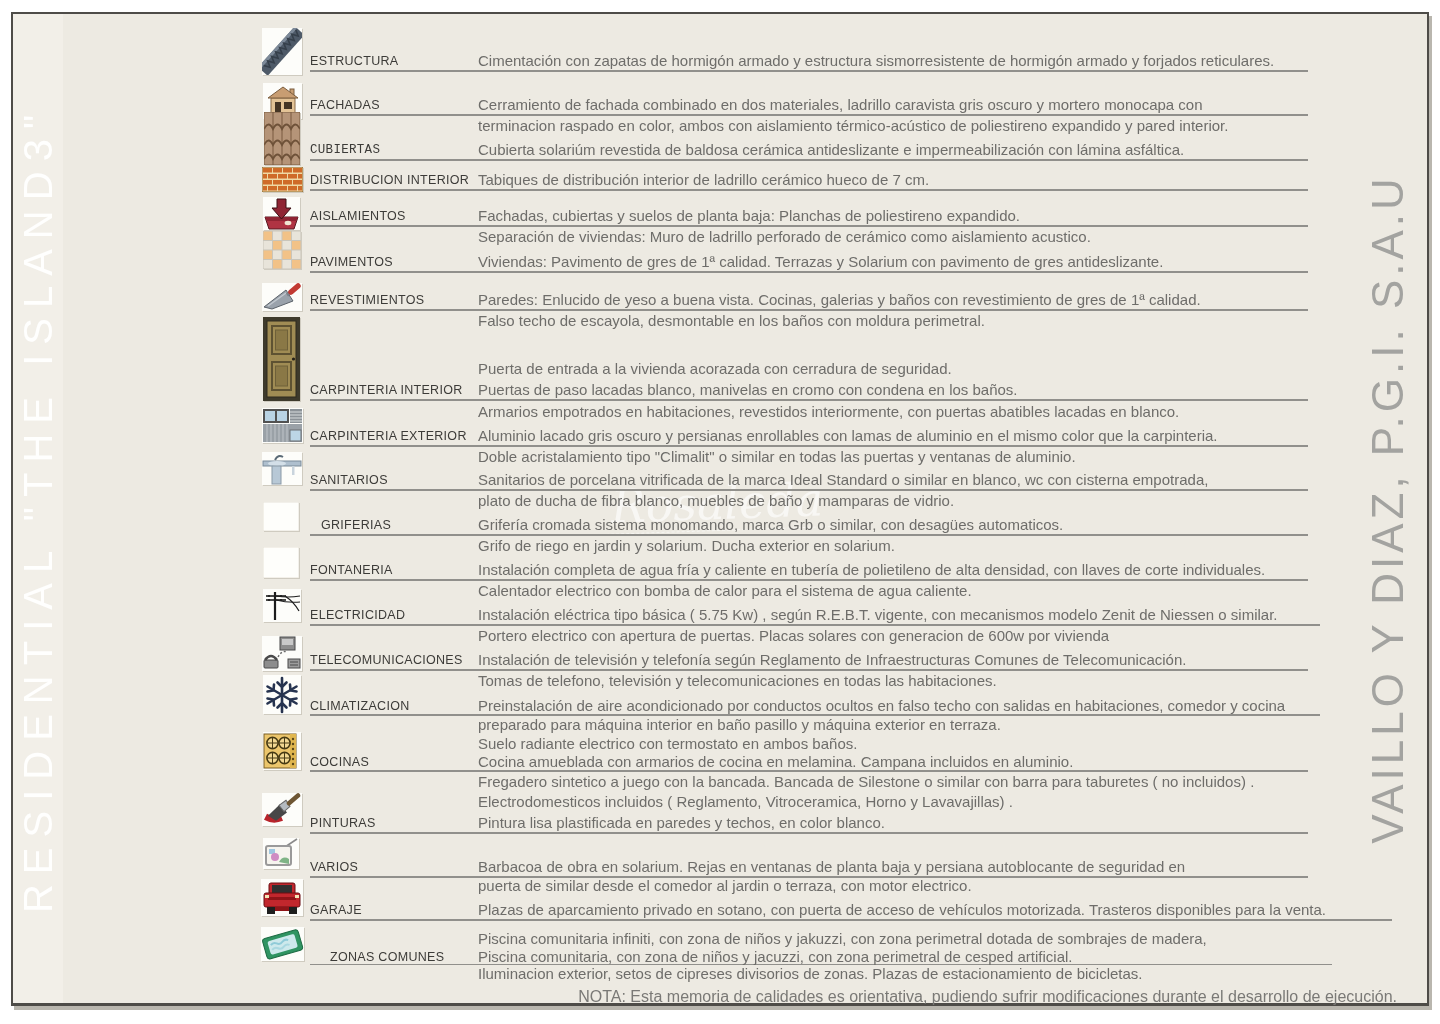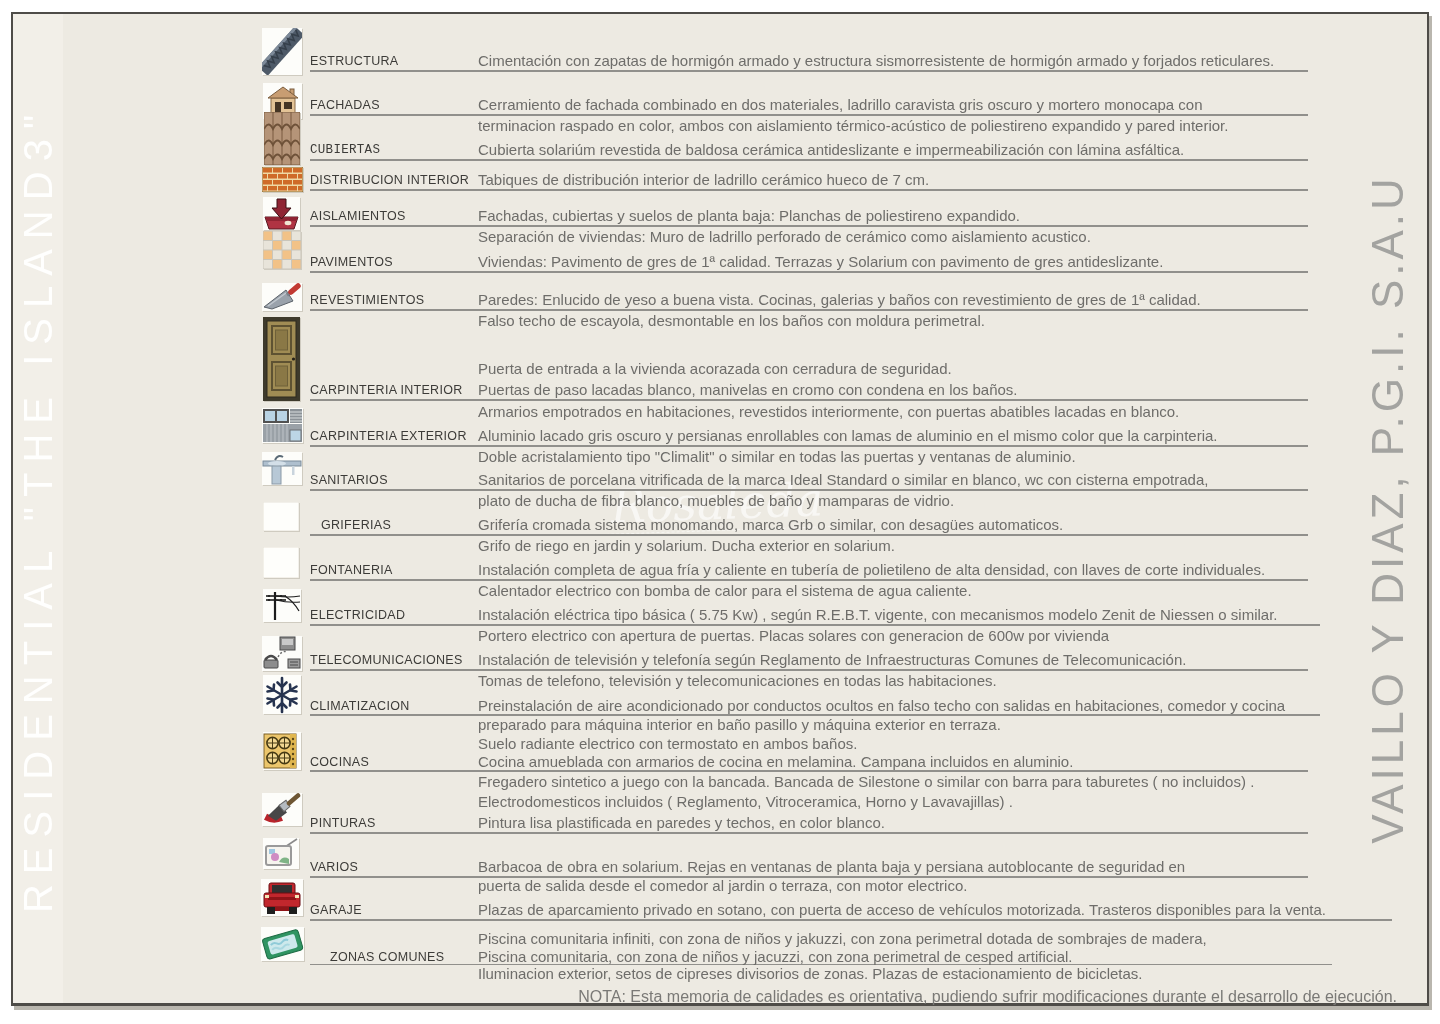--- a/index.html
+++ b/index.html
@@ -332,21 +332,21 @@
               <line x1="22" y1="9" x2="34" y2="1" stroke="#8a8a8a" stroke-width="1.6"></line>
               <rect x="3" y="8" width="25" height="19" rx="2" fill="#f6f4ee" stroke="#9a9a9a" stroke-width="2"></rect>
               <rect x="6" y="11" width="6" height="5" fill="#9ec7e0"></rect>
               <circle cx="12" cy="19" r="4" fill="#cf8cc3"></circle>
               <path d="M16,24 q4,-7 10,-3 l0,5 z" fill="#7fb486"></path>
             </svg>
           </div>
           <div class="rule" style="left: 310px; top: 876px; width: 998px;"></div>
           <div class="cat-label" style="left: 310px; top: 860px;">VARIOS</div>
           <div class="spec-line" style="left: 478px; top: 858px;">Barbacoa de obra en solarium. Rejas en ventanas de planta baja y persiana autoblocante de seguridad en</div>
-          <div class="spec-line" style="left: 478px; top: 877px;">puerta de salida desde el comedor al jardin o terraza, con motor electrico.</div>
+          <div class="spec-line" style="left: 478px; top: 877px;">puerta de similar desde el comedor al jardin o terraza, con motor electrico.</div>
           <div class="icon-box" style="left: 261px; top: 879px; width: 42px; height: 37px;">
             <svg viewBox="0 0 42 37" preserveAspectRatio="none">
               <rect width="100%" height="100%" fill="#fdfdfa"></rect>
               <rect x="8" y="4" width="26" height="13" rx="2" fill="#c1272d" stroke="#6b0f13"></rect>
               <rect x="11" y="6" width="20" height="8" fill="#303030"></rect>
               <rect x="3" y="14" width="36" height="14" rx="2" fill="#c1272d" stroke="#6b0f13"></rect>
               <rect x="7" y="18" width="28" height="3" fill="#8f1418"></rect>
               <rect x="4" y="16" width="4" height="3" fill="#f2e6b8"></rect>
               <rect x="34" y="16" width="4" height="3" fill="#f2e6b8"></rect>
               <rect x="6" y="28" width="8" height="7" fill="#1e1e1e"></rect>

